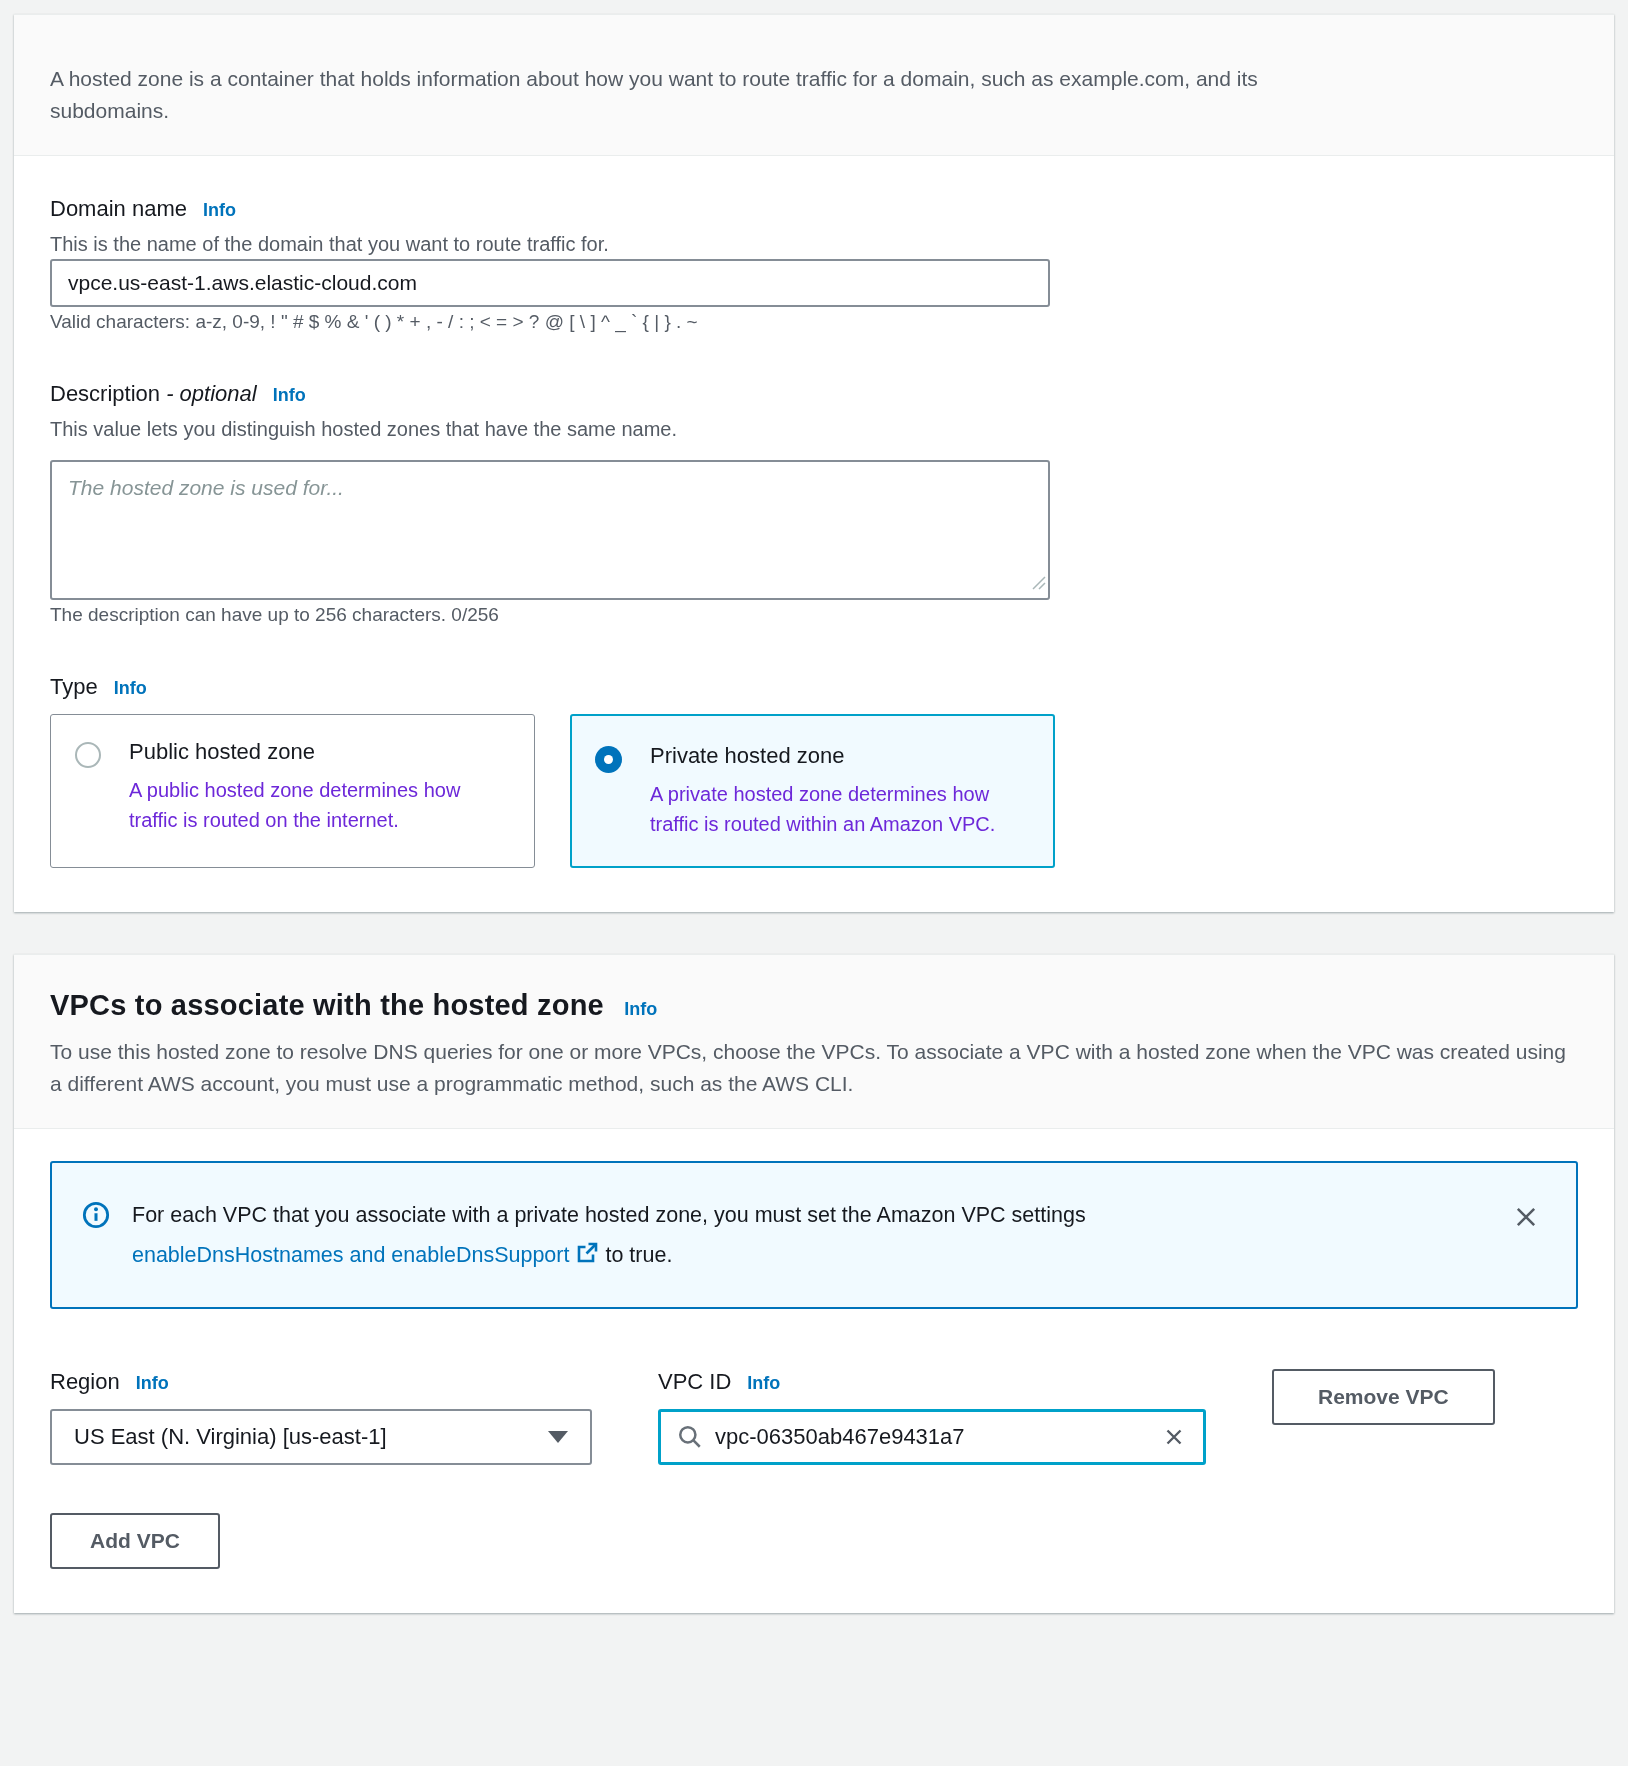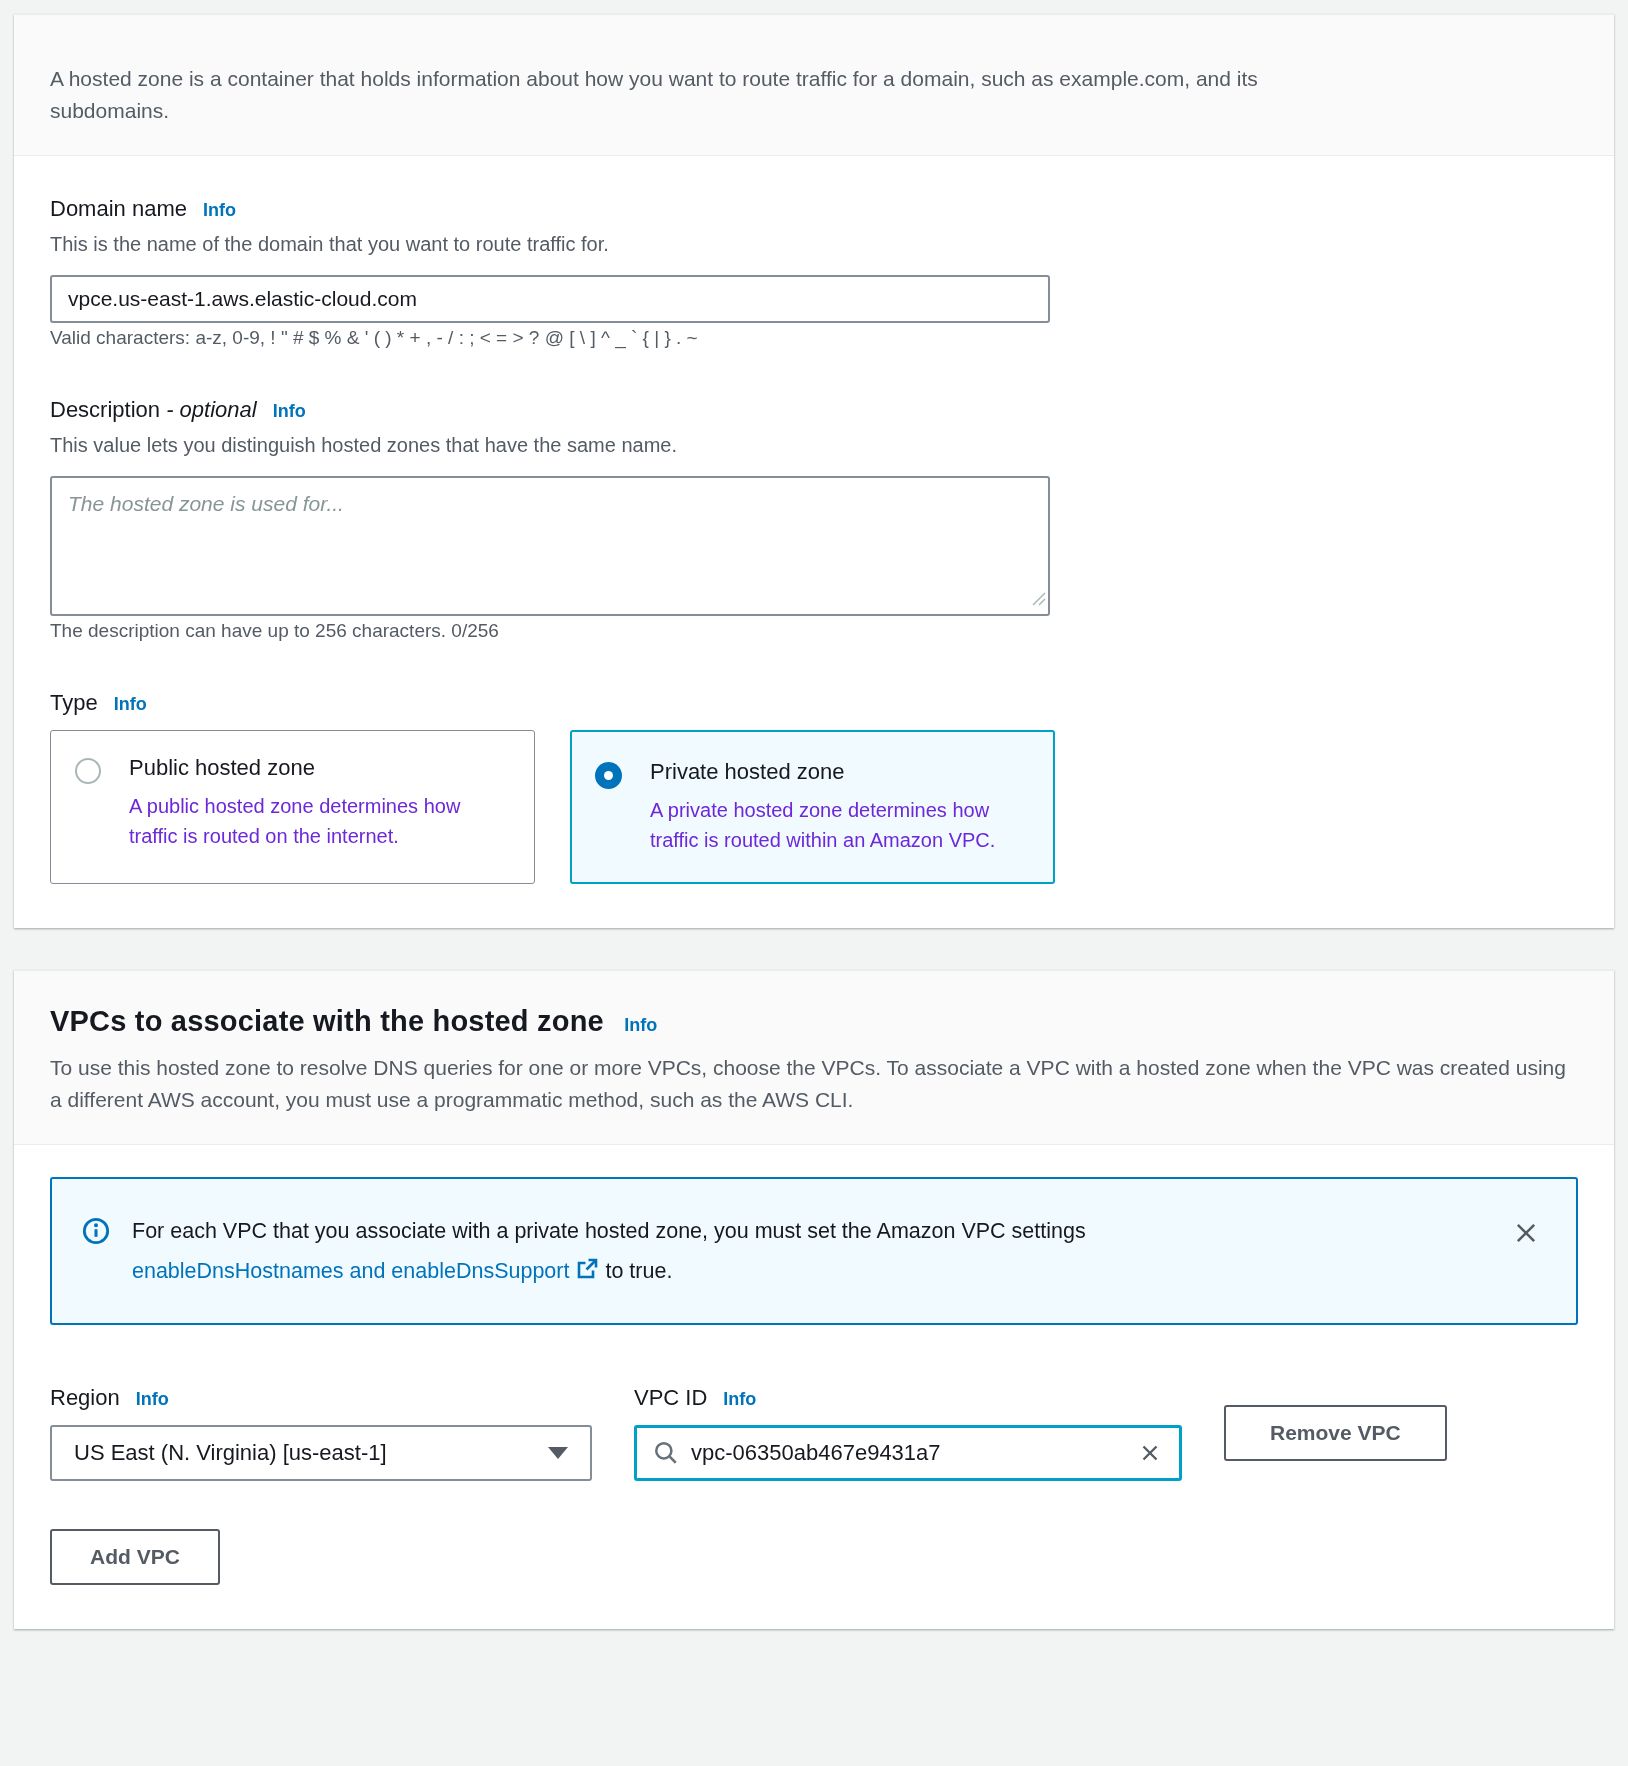--- a/index.html
+++ b/index.html
@@ -48,21 +48,20 @@
     font-size: 18px;
     font-weight: 700;
     color: #0073bb;
     text-decoration: none;
     cursor: pointer;
   }
   .hint { margin-top: 8px; font-size: 20px; line-height: 29px; color: #545b64; }
   .constraint { margin-top: 4px; font-size: 19px; color: #545b64; }
 
   .text-input {
-    margin-top: 16px;
     width: 1000px;
     height: 48px;
     border: 2px solid #858d96;
     border-radius: 3px;
     padding: 0 16px;
     font-size: 21px;
     font-family: "Liberation Sans", sans-serif;
     color: #16191f;
     background: #fff;
     display: block;
@@ -135,21 +134,21 @@
     max-width: 1150px;
   }
   .banner-link { color: #0073bb; text-decoration: none; cursor: pointer; }
   .banner-link svg { vertical-align: -3px; margin-left: 6px; }
   .banner-close {
     margin-left: auto;
     background: none; border: none; cursor: pointer;
     padding: 4px; margin-top: 4px; margin-right: 2px;
   }
 
-  .vpc-row { margin-top: 60px; display: flex; gap: 42px; align-items: center; }
+  .vpc-row { margin-top: 60px; display: flex; gap: 66px; align-items: flex-start; }
   .vpc-col .label-row { margin-bottom: 14px; }
   .select-box {
     width: 542px; height: 56px;
     border: 2px solid #858d96;
     border-radius: 3px;
     background: #fff;
     display: flex; align-items: center;
     padding: 0 22px;
     font-size: 22px;
     cursor: pointer;

